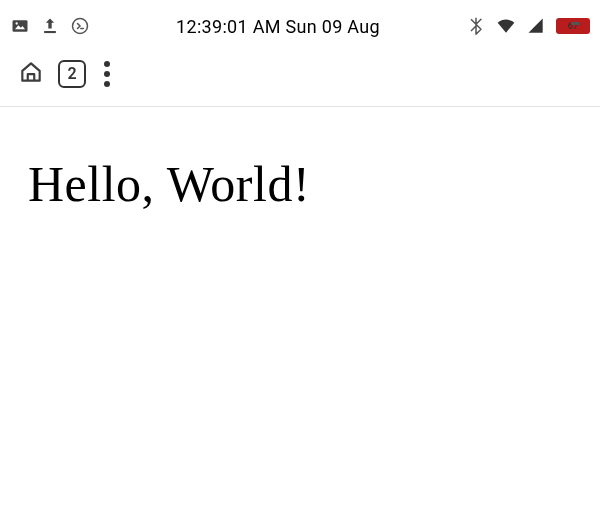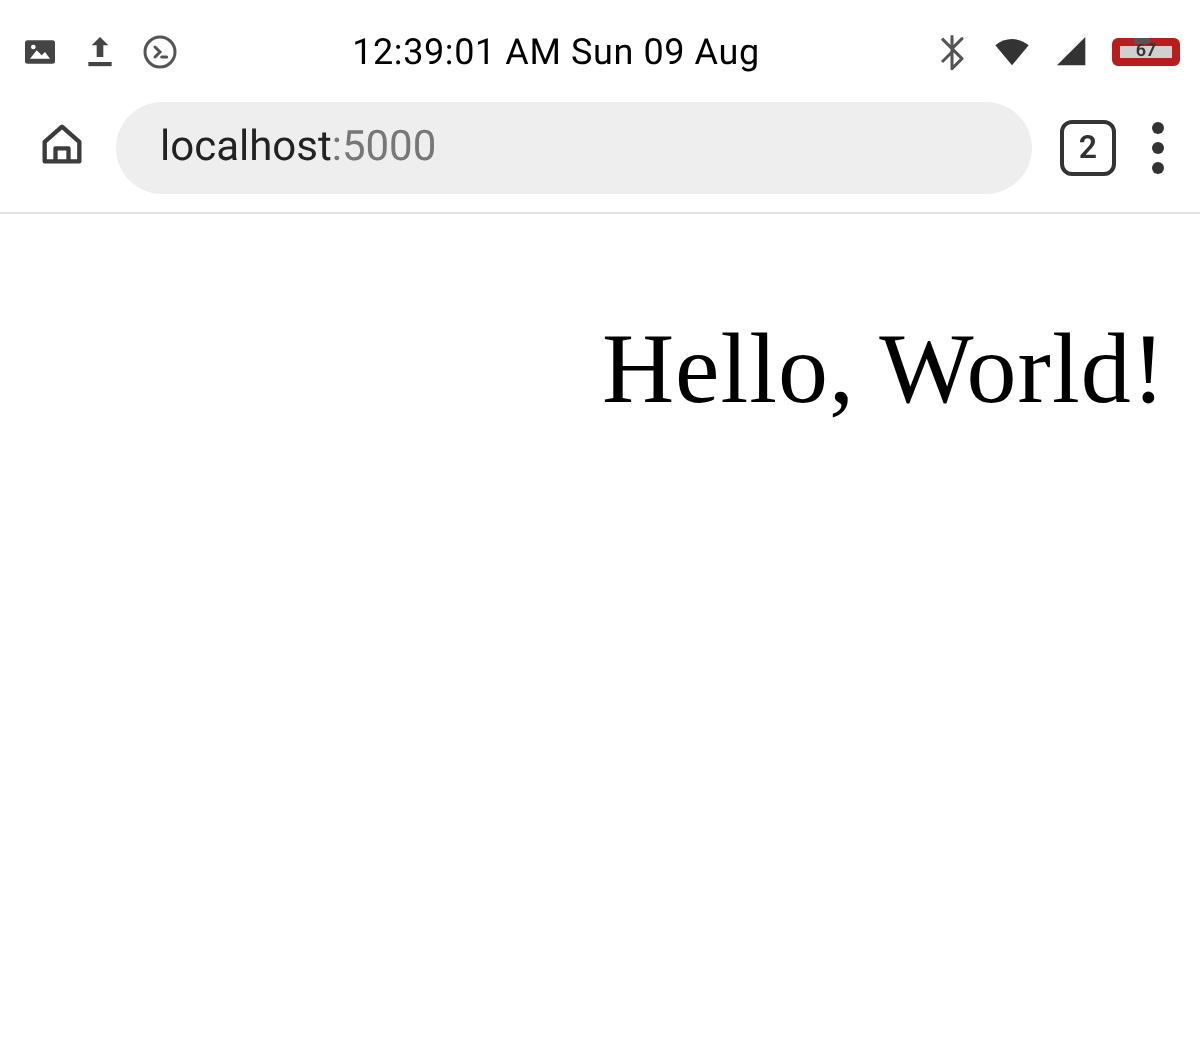--- a/index.html
+++ b/index.html
@@ -40,21 +40,21 @@
     .st-icon svg { width: 20px; height: 20px; fill: #444; }
     .battery {
       display: inline-flex;
       align-items: center;
       gap: 2px;
     }
     .battery-box {
       position: relative;
       width: 34px;
       height: 14px;
-      border: 4px solid #b91c1c;
+      border: 8px solid #b91c1c;
       border-radius: 3px;
       background: #d0d0d0;
       display: flex;
       align-items: center;
       justify-content: center;
     }
     .battery-box::after {
       content: "";
       position: absolute;
       top: -4px;
@@ -111,22 +111,21 @@
       padding: 4px;
     }
     .menu-btn span {
       width: 6px;
       height: 6px;
       background: #333;
       border-radius: 50%;
     }
     
     .page {
-      padding: 48px 17px;
-      text-align: right;
+      padding: 48px 28px;
     }
     .page h1 {
       font-family: Georgia, "Times New Roman", serif;
       font-weight: 400;
       font-size: 50px;
       color: #000;
       letter-spacing: 0.5px;
     }
   </style>
 </head>
@@ -179,24 +178,20 @@
     </span>
   </div>
 </div>
 
 <div class="browser-bar">
   <span class="home-btn">
     <svg viewBox="0 0 24 24">
         <path d="M4 11L12 4l8 7v9H4v-9z M9 20v-6h6v6" stroke-linejoin="round"></path>
       </svg>
   </span>
-  <div class="url-bar">
-    <span class="url-host">localhost</span>
-      <span>:5000</span>
-  </div>
   <div class="tabs-btn">
     <span>2</span>
   </div>
   <div class="menu-btn">
     <span></span>
       <span></span>
       <span></span>
   </div>
 </div>
 

